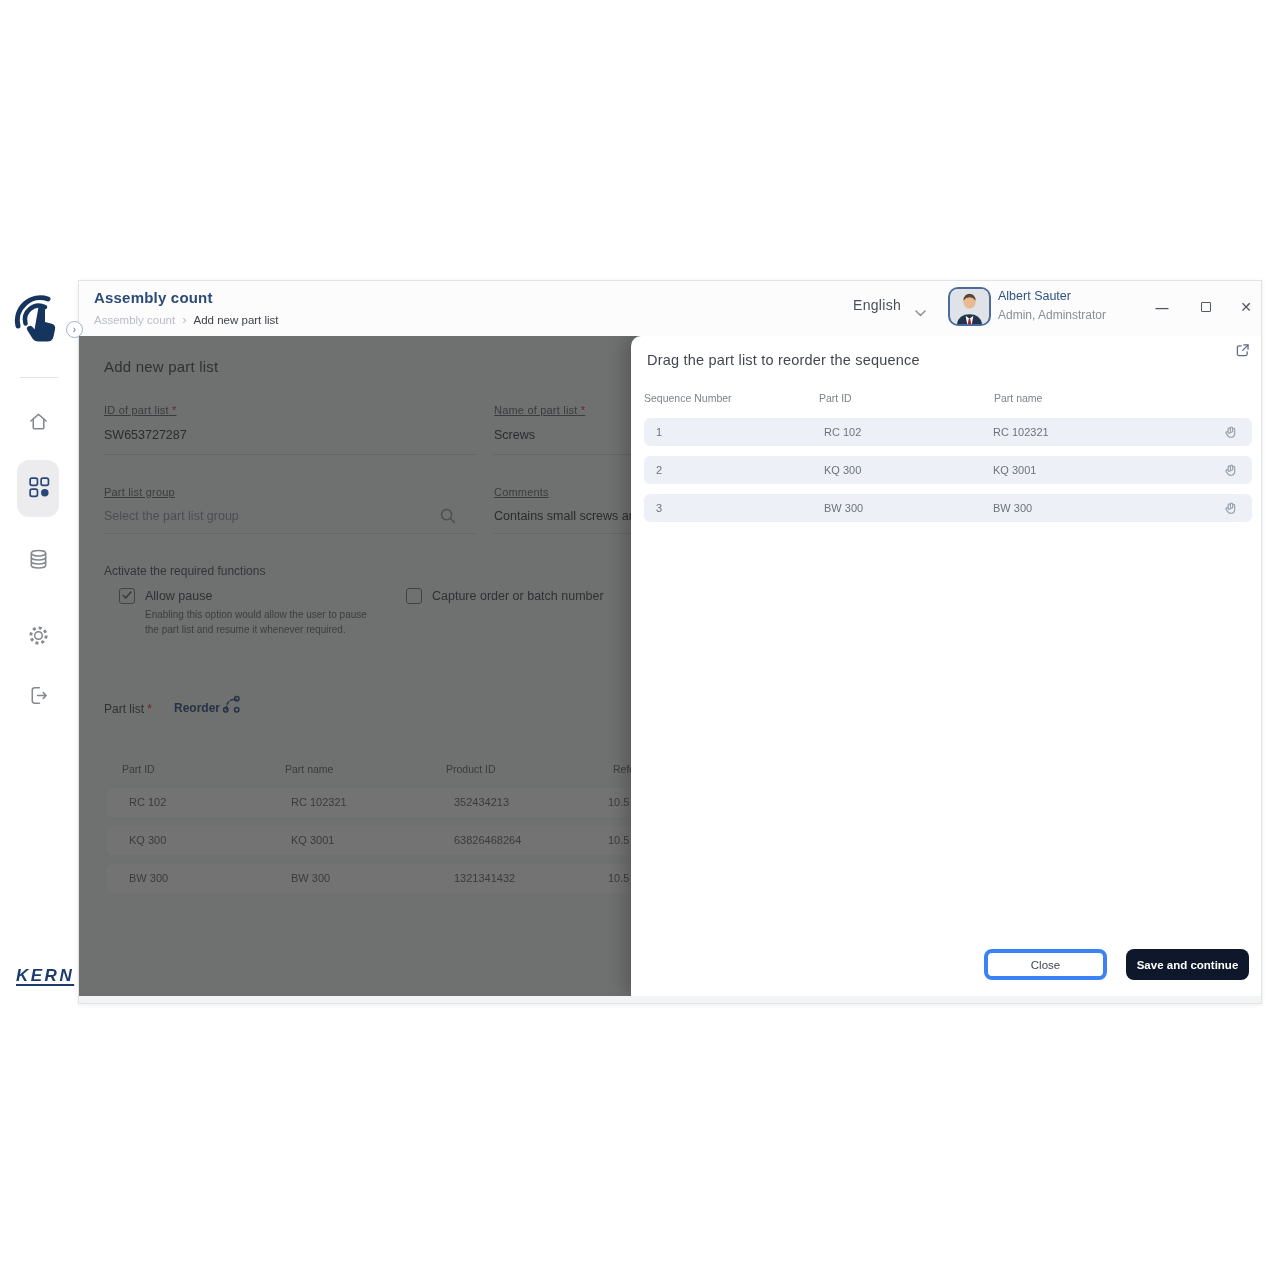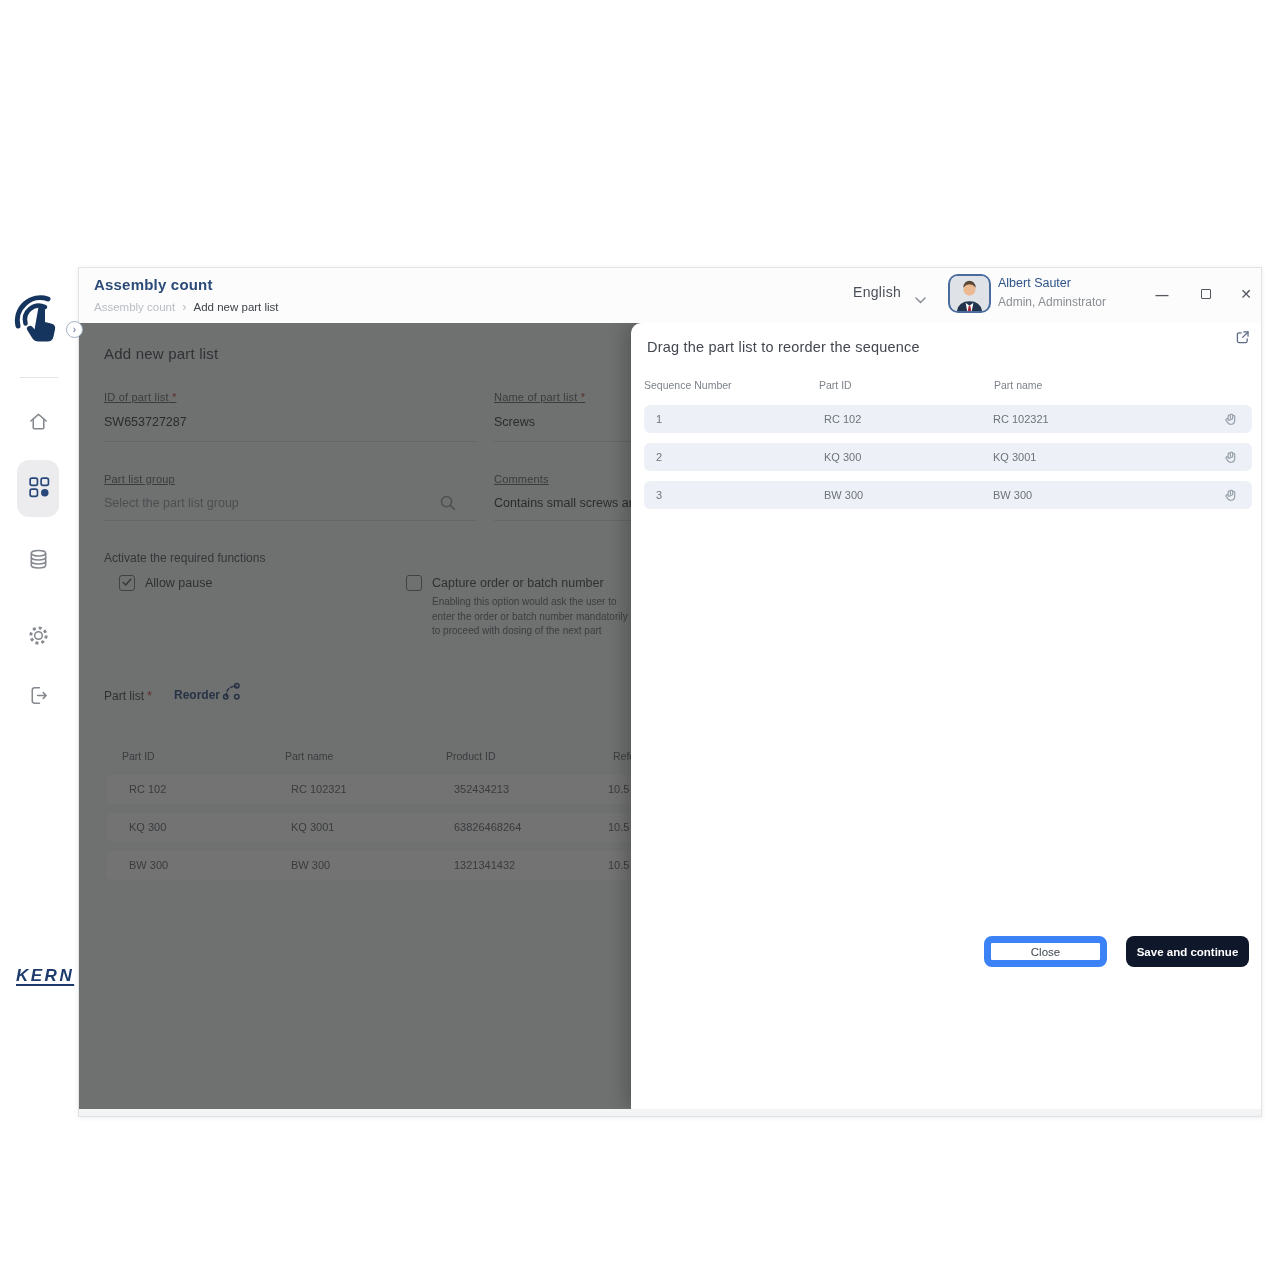--- a/index.html
+++ b/index.html
@@ -1,21 +1,21 @@
 <!DOCTYPE html>
 <html><head>
 <meta charset="utf-8">
 <style>
   * { margin:0; padding:0; box-sizing:border-box;
       font-family:"Liberation Sans","DejaVu Sans",sans-serif; }
   html,body { width:1280px; height:1280px; background:#ffffff; position:relative; overflow:hidden; }
   .abs { position:absolute; }
 
   
-  .window { position:absolute; left:78px; top:267px; width:1184px; height:850px;
+  .window { position:absolute; left:78px; top:280px; width:1184px; height:724px;
             background:#f3f4f6; border:1px solid #e2e3e5; box-shadow:0 1px 5px rgba(0,0,0,.07); }
   .titlebar { position:absolute; left:0; top:0; right:0; height:55px; background:#fcfcfd; }
   .tb-title { position:absolute; left:15px; top:8px; font-size:15px; font-weight:bold; color:#2c4a77; letter-spacing:.2px; }
   .crumbs { position:absolute; left:15px; top:31px; font-size:11.5px; }
   .crumb-parent { color:#b9bdc4; }
   .crumb-sep { color:#b9bdc4; margin:0 7px; font-size:13px; }
   .crumb-current { color:#3f434a; }
   .lang { position:absolute; left:774px; top:16px; font-size:14px; color:#4a4f57; letter-spacing:.3px; }
   .lang-chev { position:absolute; left:836px; top:22px; color:#8a8f98; }
   .avatar { position:absolute; left:869px; top:6px; width:43px; height:39px; border:2px solid #4a6b9e;
@@ -56,21 +56,21 @@
   .modal { position:absolute; top:0; right:0; bottom:0; width:630px; background:#ffffff;
            border-top-left-radius:10px; box-shadow:-6px 0 18px rgba(0,0,0,.22); }
   .m-title { position:absolute; left:16px; top:16px; font-size:14.5px; color:#42474f; letter-spacing:.2px; }
   .expand-ic { position:absolute; right:10px; top:6px; color:#5c6b84; cursor:pointer; }
   .m-head { position:absolute; top:56px; font-size:10.5px; color:#7d838b; white-space:nowrap;text-align:right; }
   .m-row { position:absolute; left:13px; width:608px; height:28px; background:#edf1f7; border-radius:6px; }
   .m-cell { position:absolute; top:0; line-height:28px; font-size:11px; color:#6d737b; white-space:nowrap; }
   .hand-ic { position:absolute; right:14px; top:6px; color:#9aa3ad; cursor:grab; }
   .btn { position:absolute; top:613px; width:123px; height:31px; border-radius:8px; font-size:11.5px;
          display:flex; align-items:center; justify-content:center; cursor:pointer; }
-  .btn-close { left:353px; background:#ffffff; border:7px solid #3b82f6; color:#3f4550; }
+  .btn-close { left:353px; background:#ffffff; border:4px solid #3b82f6; color:#3f4550; }
   .btn-save { left:495px; background:#0f172a; color:#ffffff; font-weight:bold; border:none; }
 
   
   .rail-logo { position:absolute; left:12px; top:292px; }
   .rail-toggle { position:absolute; left:66px; top:321px; width:17px; height:17px; border:1px solid #9fb0c6;
                  border-radius:50%; background:#fff; color:#53688c; font-size:10px; line-height:15px;
                  text-align:center; z-index:20; cursor:pointer; }
   .rail-div { position:absolute; left:20px; top:377px; width:38px; border-bottom:1px solid #e3e4e6; }
   .nav-item { position:absolute; left:17px; width:42px; height:42px; display:flex; align-items:center;
               justify-content:center; color:#85898f; cursor:pointer; }
@@ -207,24 +207,24 @@
       <div class="section-lbl">Activate the required functions</div>
 
       <div class="cbox" style="left:40px; top:252px;">
         <span>
           <svg width="12" height="12" viewBox="0 0 14 14" fill="none" stroke="#51565e" stroke-width="1.7" stroke-linecap="round" stroke-linejoin="round">
               <path d="M2.5 7.5 L5.5 10.5 L11.5 3.5"></path>
             </svg>
         </span>
       </div>
       <div class="cb-label" style="left:66px; top:253px;">Allow pause</div>
+      <div class="cb-desc" style="left:66px; top:272px; width:238px;">Enabling this option would allow the user to pause the part list and resume it whenever required.</div>
 
       <div class="cbox" style="left:327px; top:252px;"></div>
       <div class="cb-label" style="left:353px; top:253px;">Capture order or batch number</div>
-      <div class="cb-desc" style="left:353px; top:272px; width:205px;">Enabling this option would ask the user to enter the order or batch number mandatorily to proceed with dosing of the next part</div>
 
       <div class="pl-label">
         <span>Part list</span> <span class="req">*</span>
       </div>
       <div class="reorder">Reorder</div>
       <div class="reorder-ic">
         <svg width="23" height="23" viewBox="0 0 24 24" fill="none" stroke="currentColor" stroke-width="1.6" stroke-linecap="round">
           <path d="M6.5 17 C6.5 10 10 6.5 17 6.5" stroke-dasharray="3 2.4"></path>
           <circle cx="6" cy="17.5" r="2.3"></circle>
             <circle cx="17.5" cy="6" r="2.3"></circle>

